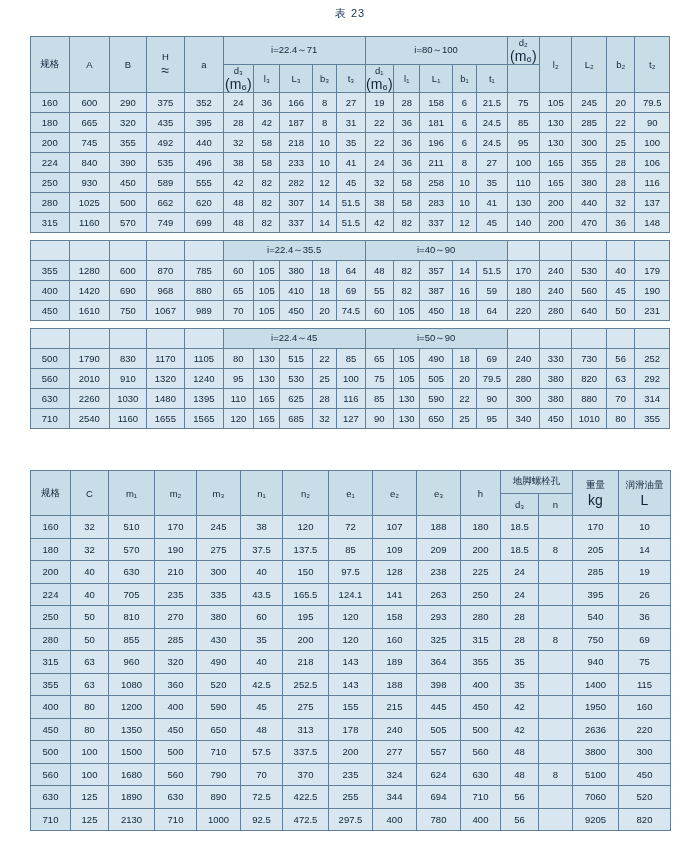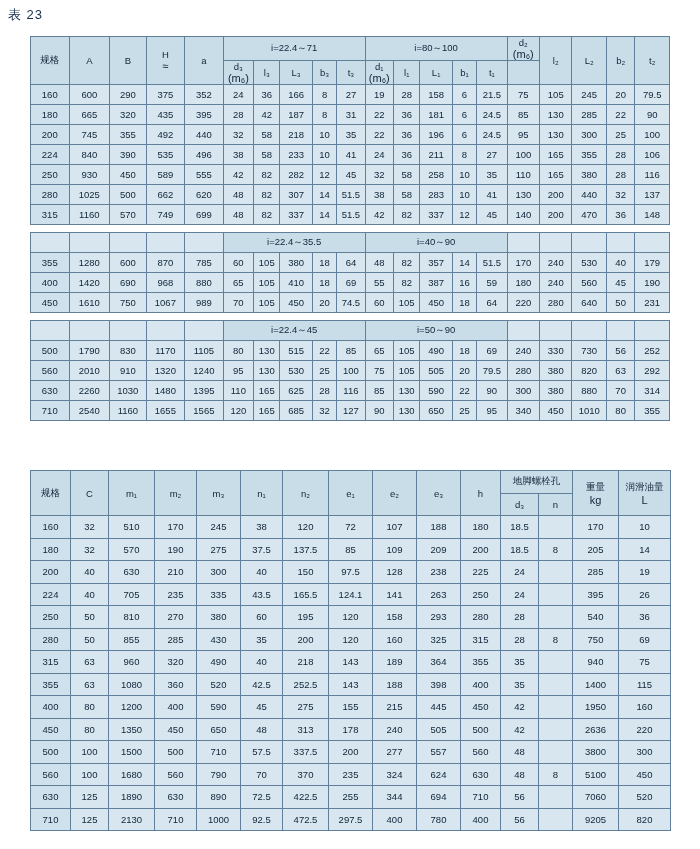--- a/index.html
+++ b/index.html
@@ -5,26 +5,25 @@
   html,body{margin:0;padding:0;}
   body{
     width:700px;height:849px;
     background:#ffffff;
     font-family:"Liberation Sans", sans-serif;
     color:#10243c;
     overflow:hidden;
   }
   .page{position:relative;width:700px;height:849px;}
   .caption{
-    text-align:left;
-    font-size:13px;
+    text-align:center;
+    font-size:11px;
     letter-spacing:1px;
     padding-top:6px;
     color:#17314d;
-    margin-left:8px;
   }
   table{
     border-collapse:collapse;
     table-layout:fixed;
   }
   table td, table th{
     border:1px solid #5f7f9a;
     font-size:9.5px;
     text-align:center;
     vertical-align:middle;
@@ -41,21 +40,21 @@
     width:640px;
   }
   .t2{
     position:absolute;
     left:30px;top:470px;
     width:640px;
   }
   .hdr{background:#c9dde9;margin-left:36px;}
   .rowlabel{background:#cfe1ec;}
   .blank{background:#d7e6ef;}
-  .sub{font-size:11px;}
+  .sub{font-size:14px;}
   .t2 td,.t2 th{height:21.5px;}
   .gap{height:7px;border:none!important;background:#ffffff!important;}
 </style>
 </head>
 <body>
 
 <div class="page">
 
   <div class="caption">表 23</div>
 

